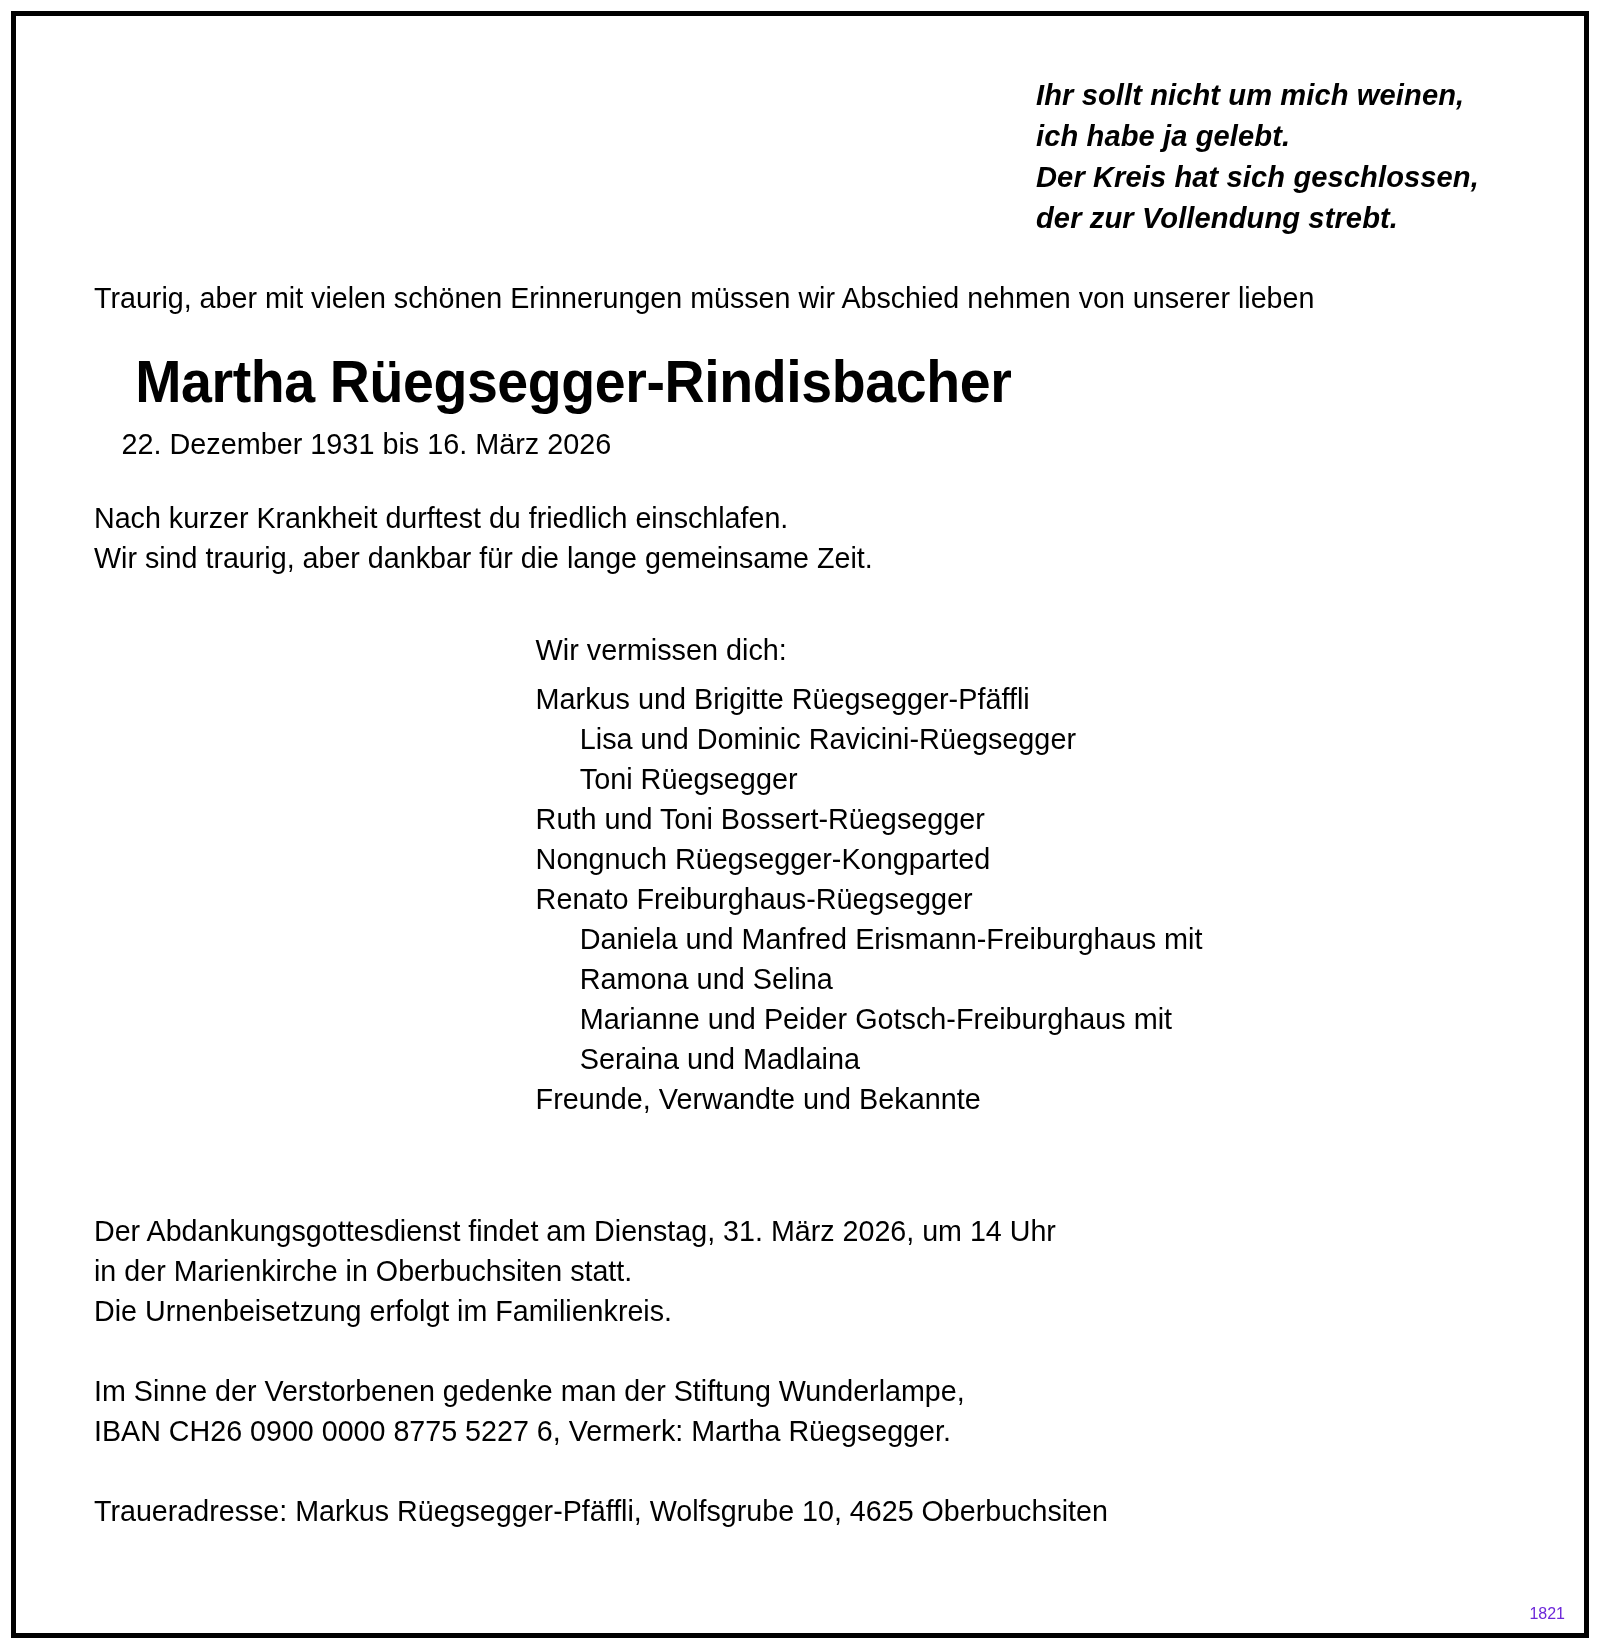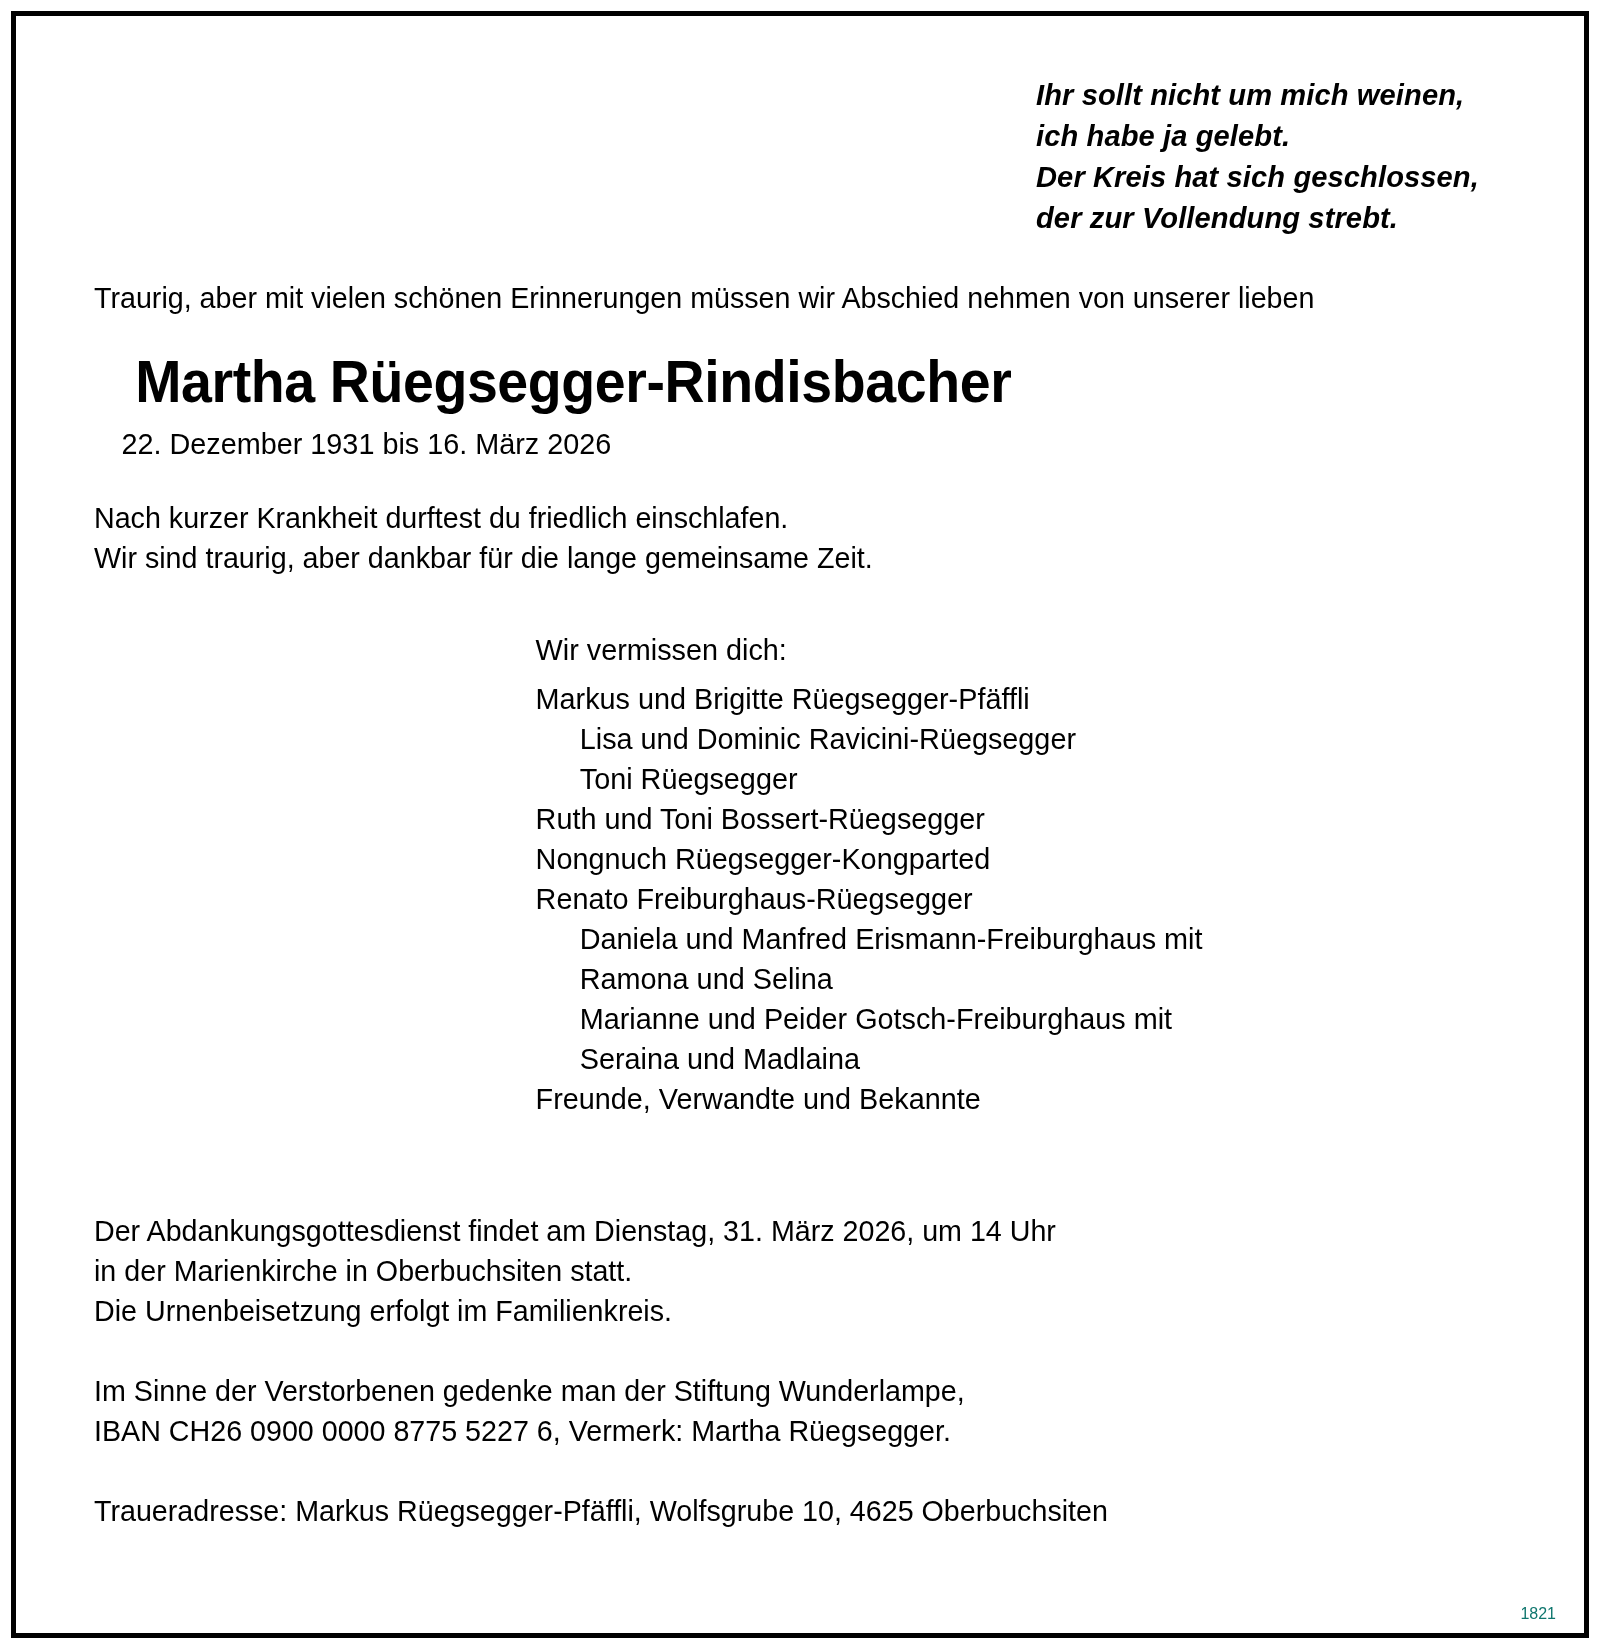--- a/index.html
+++ b/index.html
@@ -144,25 +144,25 @@
     font-size: 30px;
     line-height: 40px;
     transform: scaleX(0.955);
     transform-origin: left center;
     white-space: nowrap;
   }
 
   
   .ref-number {
     position: absolute;
-    right: 28px;
+    right: 19px;
     bottom: 10px;
     font-size: 16px;
     line-height: 18px;
-    color: #0f766e;
+    color: #6d28d9;
   }
 </style>
 </head>
 <body>
 
 <div class="notice">
   <div class="frame">
     <div class="inner">
 
       <div class="poem">

